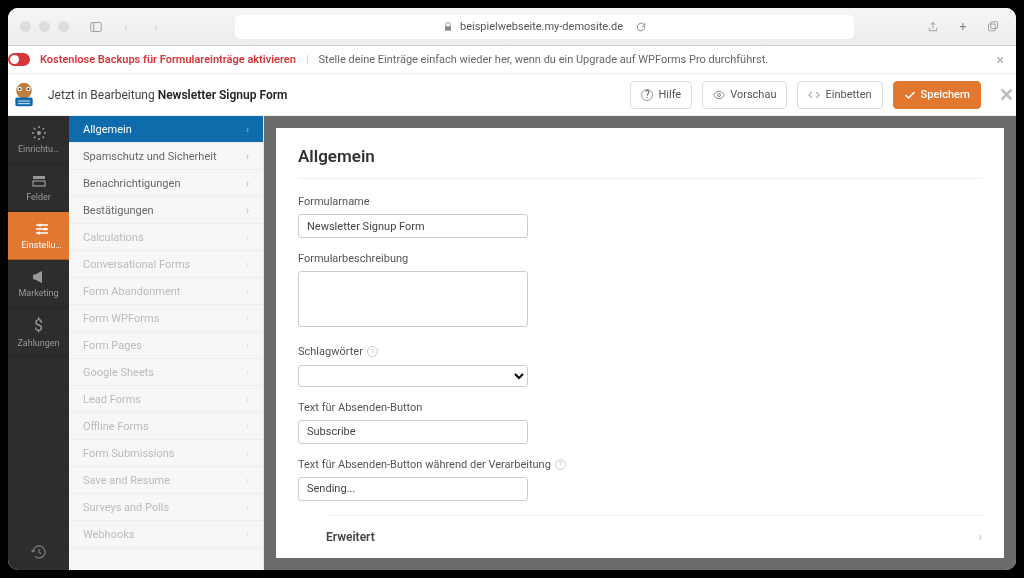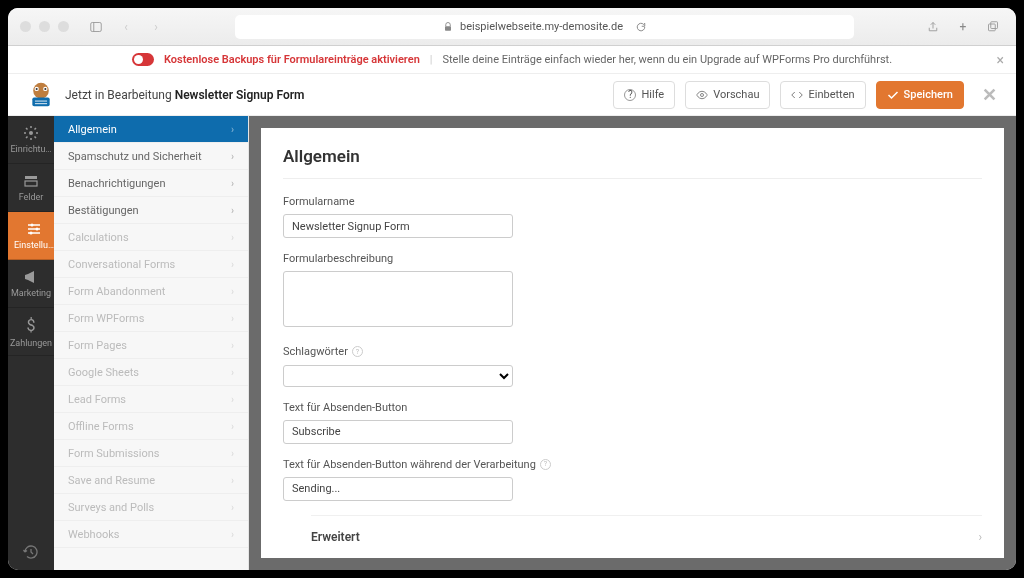--- a/index.html
+++ b/index.html
@@ -9,42 +9,42 @@
     
     .browser-chrome { height: 38px; background: linear-gradient(#f6f6f6, #ececec); display: flex; align-items: center; padding: 0 12px; gap: 8px; border-bottom: 1px solid #d0d0d0; }
     .traffic-lights { display: flex; gap: 8px; margin-right: 8px; }
     .tlight { width: 11px; height: 11px; border-radius: 50%; background: #ddd; }
     .chrome-btn { width: 22px; height: 20px; display: flex; align-items: center; justify-content: center; color: #888; font-size: 12px; border-radius: 4px; }
     .chrome-btn.disabled { color: #ccc; }
     .url-bar { flex: 1; height: 24px; background: #fff; border-radius: 5px; display: flex; align-items: center; justify-content: center; margin: 0 60px; gap: 6px; font-size: 11px; color: #555; }
     .chrome-right { display: flex; gap: 8px; }
     
     
-    .promo-bar { height: 28px; background: #fff; border-bottom: 1px solid #eee; display: flex; align-items: center; justify-content: center; font-size: 11px; color: #666; gap: 10px; position: relative; }
+    .promo-bar { height: 28px; background: #fff; border-bottom: 1px solid #eee; display: flex; align-items: center; font-size: 11px; color: #666; gap: 10px; position: relative; }
     .promo-toggle { width: 22px; height: 13px; background: #d63638; border-radius: 7px; position: relative; }
     .promo-toggle::after { content: ""; position: absolute; width: 9px; height: 9px; background: #fff; border-radius: 50%; top: 2px; left: 2px; }
     .promo-bold { color: #d63638; font-weight: 600; }
     .promo-sep { color: #ccc; }
     .promo-close { position: absolute; right: 12px; color: #aaa; font-size: 14px; }
     
     
-    .app-header { height: 42px; display: flex; align-items: center; padding: 0 19px; gap: 10px; border-bottom: 1px solid #eee; }
+    .app-header { height: 42px; display: flex; align-items: center; padding: 0 2px; gap: 10px; border-bottom: 1px solid #eee; }
     .logo { width: 28px; height: 26px; }
     .header-title { font-size: 12px; color: #444; }
     .header-title strong { color: #222; font-weight: 600; }
     .header-spacer { flex: 1; }
     .header-btn { height: 28px; padding: 0 10px; border: 1px solid #ddd; border-radius: 4px; background: #fff; font-size: 11px; color: #555; display: flex; align-items: center; gap: 5px; }
     .header-btn.primary { background: #e27730; border-color: #e27730; color: #fff; font-weight: 500; }
     .header-close { margin-left: 8px; color: #bbb; font-size: 18px; font-weight: bold; }
     
     
     .main-area { flex: 1; display: flex; overflow: hidden; }
     
     
-    .rail { width: 46px; background: #2d2d2d; display: flex; flex-direction: column; }
+    .rail { width: 61px; background: #2d2d2d; display: flex; flex-direction: column; }
     .rail-item { height: 48px; display: flex; flex-direction: column; align-items: center; justify-content: center; gap: 3px; color: #999; font-size: 9px; border-bottom: 1px solid rgba(0,0,0,0.2); }
     .rail-item.active { background: #e27730; color: #fff; padding-left: 6px; }
     .rail-item svg, .rail-icon { width: 16px; height: 16px; fill: currentColor; }
     .rail-spacer { flex: 1; }
     .rail-footer { height: 36px; display: flex; align-items: center; justify-content: center; color: #777; }
     
     
     .settings-sidebar { width: 195px; background: #f7f7f7; border-right: 1px solid #e5e5e5; overflow-y: auto; }
     .settings-sidebar::-webkit-scrollbar { width: 0; }
     .set-item { height: 27px; padding: 0 14px; display: flex; align-items: center; justify-content: space-between; font-size: 11px; color: #666; border-bottom: 1px solid #eee; cursor: pointer; }

